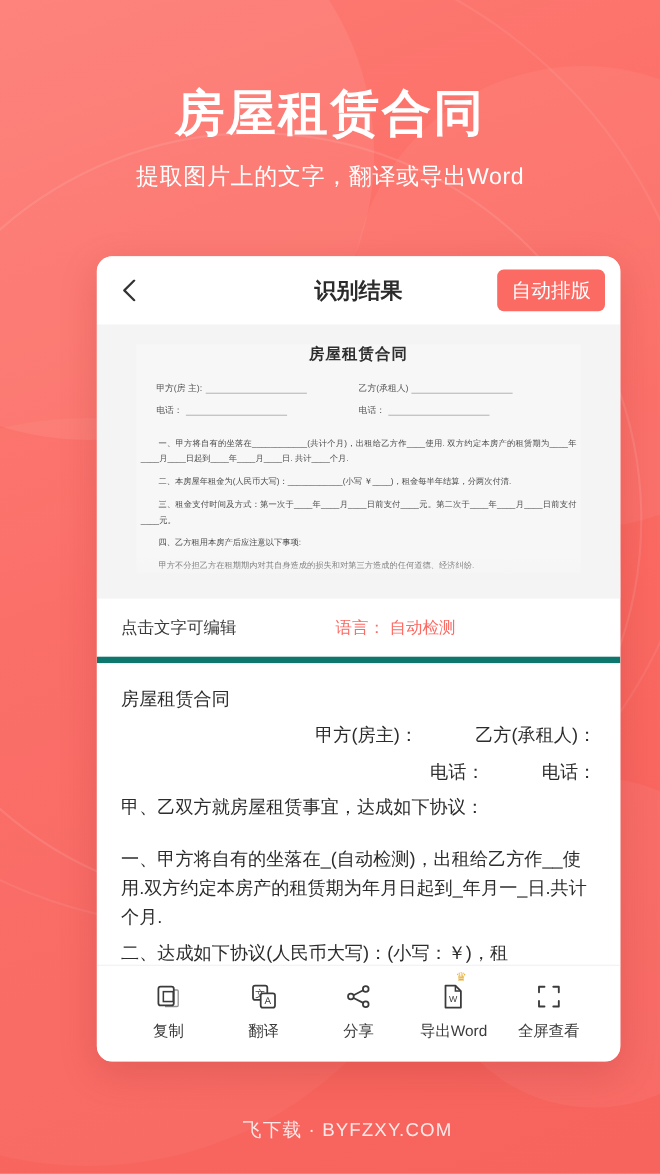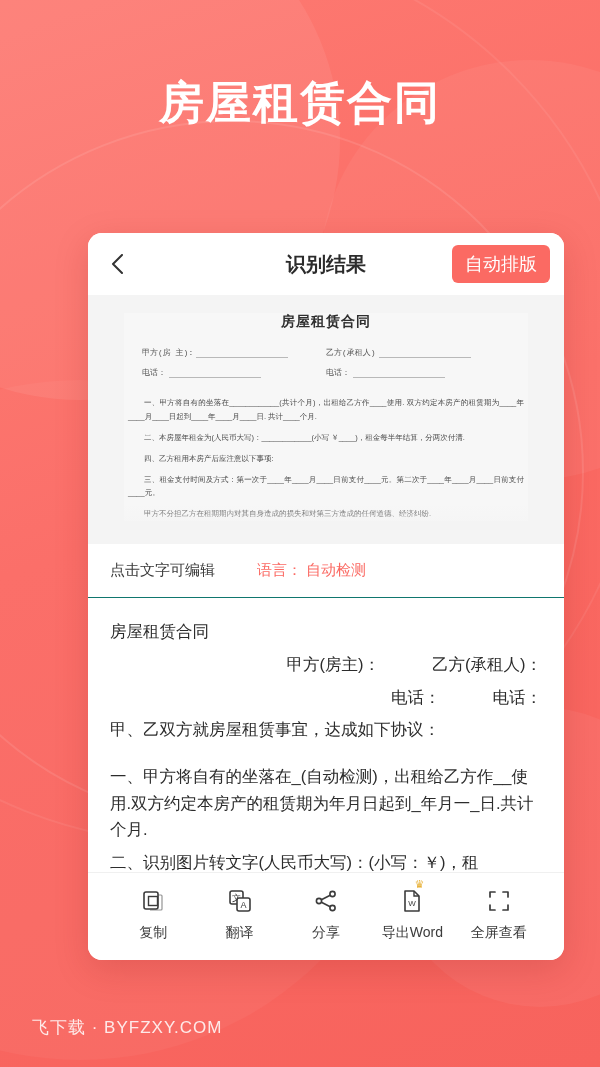--- a/index.html
+++ b/index.html
@@ -127,21 +127,20 @@
     color: #2f2f2f;
     margin-bottom: 16px;
     letter-spacing: 1px;
   }
   .doc-row {
     display: flex;
     font-size: 8px;
     color: #555;
     margin-bottom: 9px;
     padding: 0 18px;
-    font-family: Liberation Mono, monospace;
   }
   .doc-row .fld {
     flex: 1;
     display: flex;
     align-items: flex-end;
     gap: 3px;
   }
   .doc-row .line {
     flex: 1;
     border-bottom: 1px solid #b9b9b9;
@@ -164,21 +163,22 @@
     height: 40px;
     background: linear-gradient(to bottom, rgba(244,244,244,0), #f4f4f4 75%);
   }
 
   
   .edit-bar {
     display: flex;
     align-items: center;
     padding: 17px 22px;
     background: #fff;
-    border-bottom: 1px solid #0f766e;
+    border-bottom: 6px solid #0f766e;
+    gap: 48px;
   }
   .edit-hint {
     font-size: 15px;
     color: #3a3a3a;
   }
   .lang-wrap {
     margin-left: 42px;
     font-size: 15px;
     color: #fb6a63;
     display: flex;
@@ -248,40 +248,42 @@
     font-size: 11px;
     color: #e8b23a;
     line-height: 1;
   }
 
   
   .watermark {
     position: absolute;
     left: 0; right: 0;
     bottom: 28px;
+    text-align: center;
     color: rgba(255,255,255,0.85);
     font-size: 17px;
     letter-spacing: 1px;
     margin-left: 32px;
   }
 </style>
 </head>
 <body>
 
 <div class="bg">
   <div class="blob b1"></div>
   <div class="blob b2"></div>
   <div class="blob b3"></div>
   <div class="blob b4"></div>
   <div class="ring r1"></div>
   <div class="ring r2"></div>
 </div>
 
 <div class="headline">
   <div class="title">房屋租赁合同</div>
+  <div class="subtitle">提取图片上的文字，翻译或导出Word</div>
 </div>
 
 <div class="card">
 
   <div class="card-header">
     <div class="back-btn">
       <svg width="13" height="20" viewBox="0 0 13 20" aria-hidden="true">
         <path d="M11 1 L2 10 L11 19" fill="none" stroke="#333" stroke-width="2" stroke-linecap="round" stroke-linejoin="round"></path>
       </svg>
     </div>
@@ -312,22 +314,22 @@
         <div class="fld">
           <span>电话：</span>
           <span class="line"></span>
         </div>
       </div>
 
       <div class="doc-spacer"></div>
 
       <p class="doc-para indent">一、甲方将自有的坐落在____________(共计个月)，出租给乙方作____使用. 双方约定本房产的租赁期为____年____月____日起到____年____月____日. 共计____个月.</p>
       <p class="doc-para indent">二、本房屋年租金为(人民币大写)：____________(小写 ￥____)，租金每半年结算，分两次付清.</p>
+      <p class="doc-para indent">三、租金支付时间及方式：第一次于____年____月____日前支付____元。第二次于____年____月____日前支付____元。</p>
       <p class="doc-para indent">四、乙方租用本房产后应注意以下事项:</p>
-      <p class="doc-para indent">三、租金支付时间及方式：第一次于____年____月____日前支付____元。第二次于____年____月____日前支付____元。</p>
       <p class="doc-para indent">甲方不分担乙方在租期期内对其自身造成的损失和对第三方造成的任何道德、经济纠纷.</p>
     </div>
     <div class="doc-fade"></div>
   </div>
 
   <div class="edit-bar">
     <div class="edit-hint">点击文字可编辑</div>
     <div class="lang-wrap">
       <span class="lang-label">语言：</span>
       <span class="lang-value">自动检测</span>
@@ -340,21 +342,21 @@
       <span>甲方(房主)：</span>
       <span>乙方(承租人)：</span>
     </div>
     <div class="text-row">
       <span>电话：</span>
       <span>电话：</span>
     </div>
     <p>甲、乙双方就房屋租赁事宜，达成如下协议：</p>
     <div class="gap"></div>
     <p>一、甲方将自有的坐落在_(自动检测)，出租给乙方作__使用.双方约定本房产的租赁期为年月日起到_年月一_日.共计个月.</p>
-    <p>二、识别图片转文字(人民币大写)：(小写：￥)，租</p>
+    <p>二、达成如下协议(人民币大写)：(小写：￥)，租</p>
   </div>
 
   <div class="toolbar">
 
     <div class="tool">
       <span class="ic">
         <svg width="24" height="24" viewBox="0 0 24 24" aria-hidden="true">
           <rect x="3" y="3" width="14" height="17" rx="2" fill="none" stroke="#3b3b3b" stroke-width="1.6"></rect>
           <rect x="7.5" y="7.5" width="9" height="9" fill="none" stroke="#3b3b3b" stroke-width="1.4"></rect>
           <path d="M17 6h3a1 1 0 0 1 1 1v13a1 1 0 0 1-1 1H9" fill="none" stroke="#3b3b3b" stroke-width="1.2" opacity="0.55"></path>

